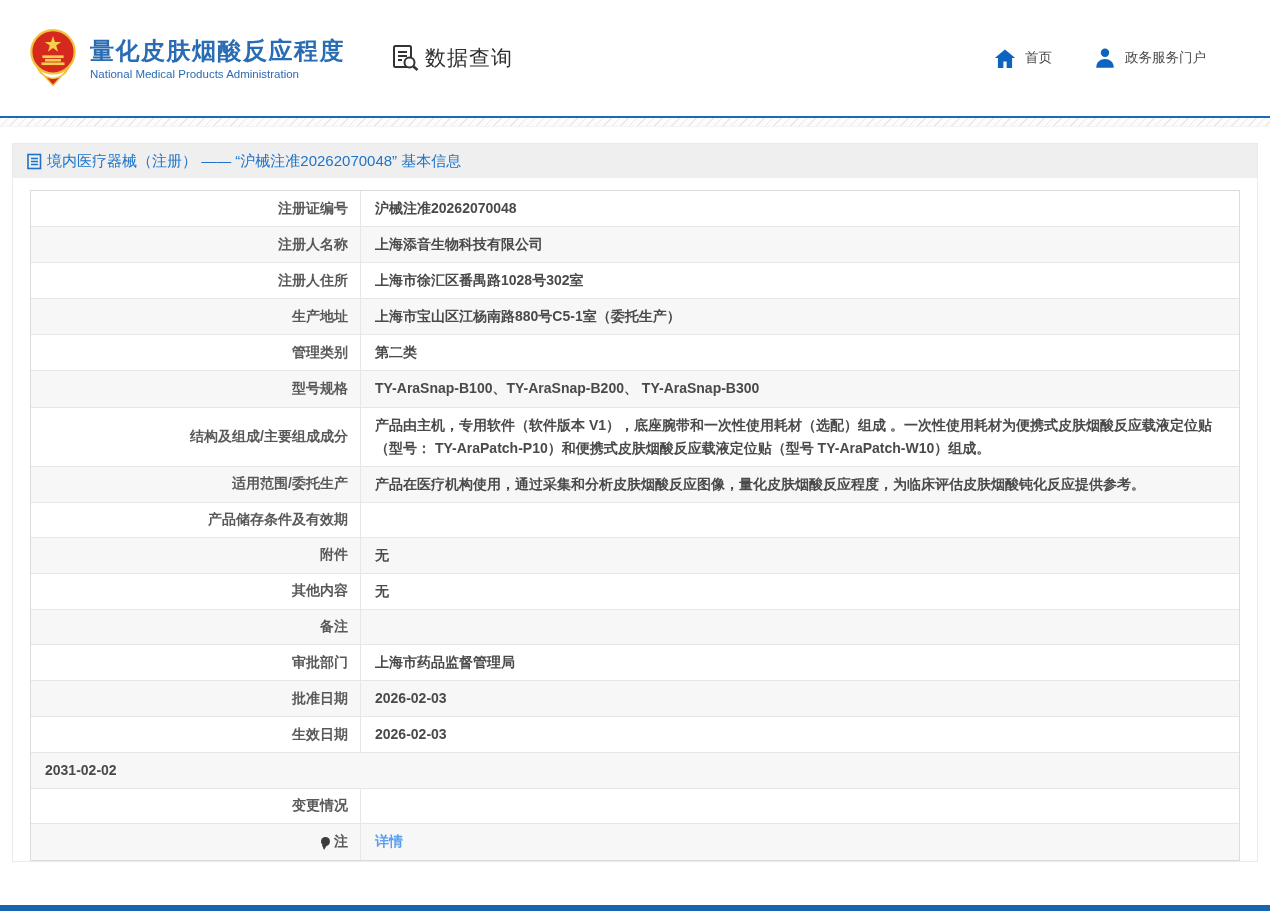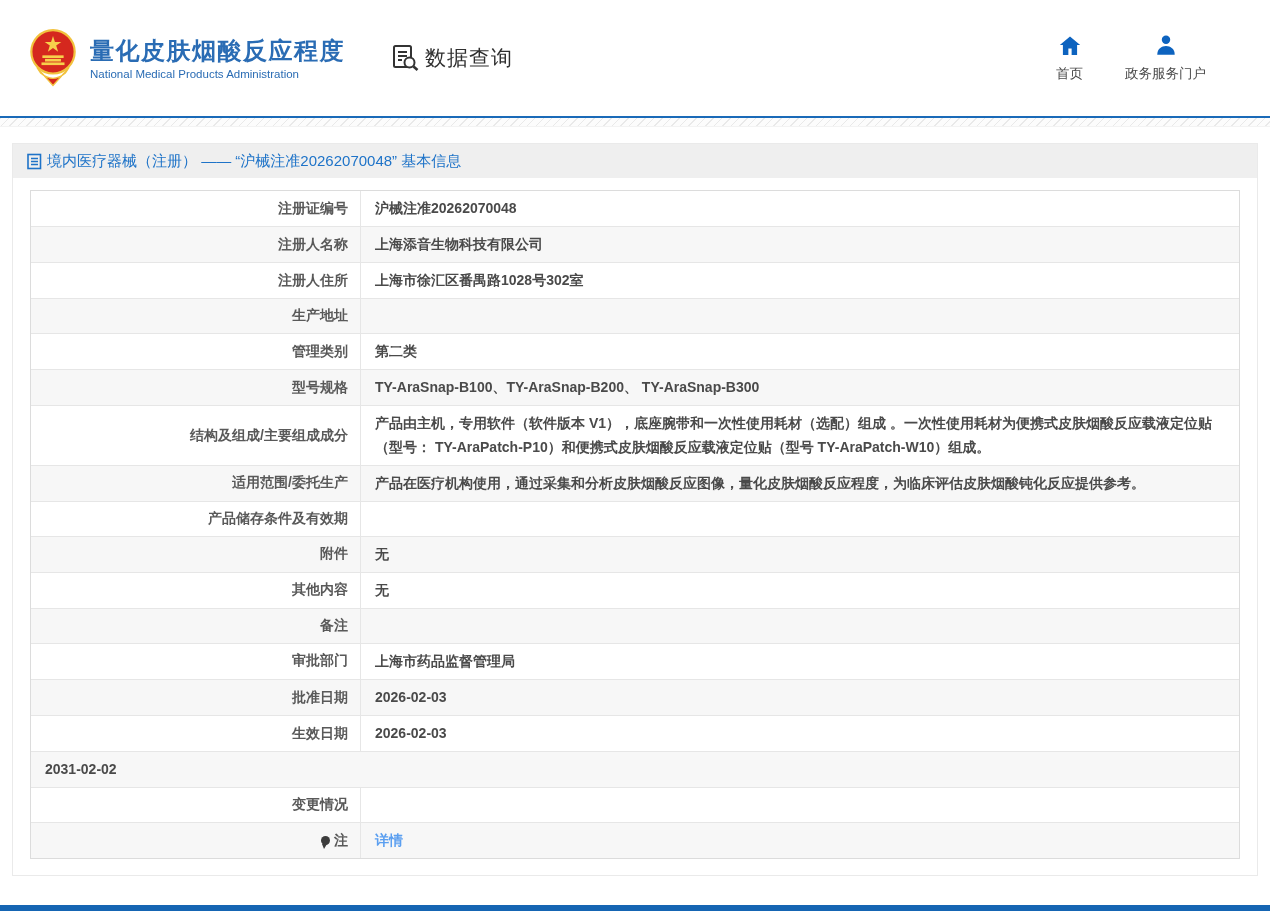--- a/index.html
+++ b/index.html
@@ -10,29 +10,29 @@
   
   .site-header { display:flex; align-items:center; height:116px; padding:0 64px 0 30px; background:#fff; }
   .brand { display:flex; align-items:center; cursor:pointer; }
   .emblem { width:46px; height:60px; margin-right:14px; flex:0 0 auto; }
   .brand-text .cn { font-size:24px; font-weight:bold; color:#2a6cb4; letter-spacing:1.5px; line-height:1.25; }
   .brand-text .en { font-size:11.5px; color:#2a6cb4; margin-top:2px; }
   .dq-section { display:flex; align-items:center; margin-left:46px; cursor:pointer; }
   .dq-icon { width:28px; height:28px; margin-right:6px; }
   .dq-text { font-size:21px; color:#2f2f2f; letter-spacing:1px; }
   .header-nav { margin-left:auto; display:flex; gap:42px; }
-  .nav-item { display:flex; flex-direction:column; align-items:center; gap:9px; cursor:pointer; }
+  .nav-item { display:flex; align-items:center; gap:9px; cursor:pointer; }
   .nav-item .nav-ico { height:22px; display:flex; align-items:flex-end; }
   .nav-item .nav-label { font-size:13.5px; color:#4a4a4a; white-space:nowrap; }
 
   .blue-line { height:2px; background:#1a6ab8; }
   .hatch-strip { height:9px; background:repeating-linear-gradient(135deg,#e9e9e9 0 1px,transparent 1px 6px); background-color:#fcfcfc; border-bottom:1px solid #f3f3f3; }
 
   
-  .panel { margin:16px 12px 0; border:1px solid #eaeaea; background:#fff; padding-bottom:16px; }
+  .panel { margin:16px 12px 0; border:1px solid #eaeaea; background:#fff; padding-bottom:0; }
   .panel-title { display:flex; align-items:center; height:34px; background:#efefef; padding:0 14px; }
   .doc-icon { width:15px; height:17px; margin-right:5px; flex:0 0 auto; }
   .title-text { font-size:15px; color:#1e73c8; }
 
   .info-table { margin:12px 17px 0; border:1px solid #dcdcdc; }
   .tr { display:flex; min-height:35px; border-bottom:1px solid #e6e6e6; background:#fff;font-weight:bold; }
   .tr:nth-child(even) { background:#f7f7f7; }
   .tr:last-child { border-bottom:none; }
   .td { font-size:14px; }
   .th { flex:0 0 330px; width:330px; display:flex; align-items:center; justify-content:flex-end; padding:4px 12px 4px 8px; border-right:1px solid #e6e6e6; color:#595959; text-align:right; }
@@ -133,20 +133,21 @@
           <div class="tr">
             <div class="td th">
               <span>注册人住所</span>
             </div>
             <div class="td val">上海市徐汇区番禺路1028号302室</div>
           </div>
           <div class="tr">
             <div class="td th">
               <span>生产地址</span>
             </div>
+            <div class="td val">上海市宝山区江杨南路880号C5-1室（委托生产）</div>
           </div>
           <div class="tr">
             <div class="td th">
               <span>管理类别</span>
             </div>
             <div class="td val">第二类</div>
           </div>
           <div class="tr">
             <div class="td th">
               <span>型号规格</span>

